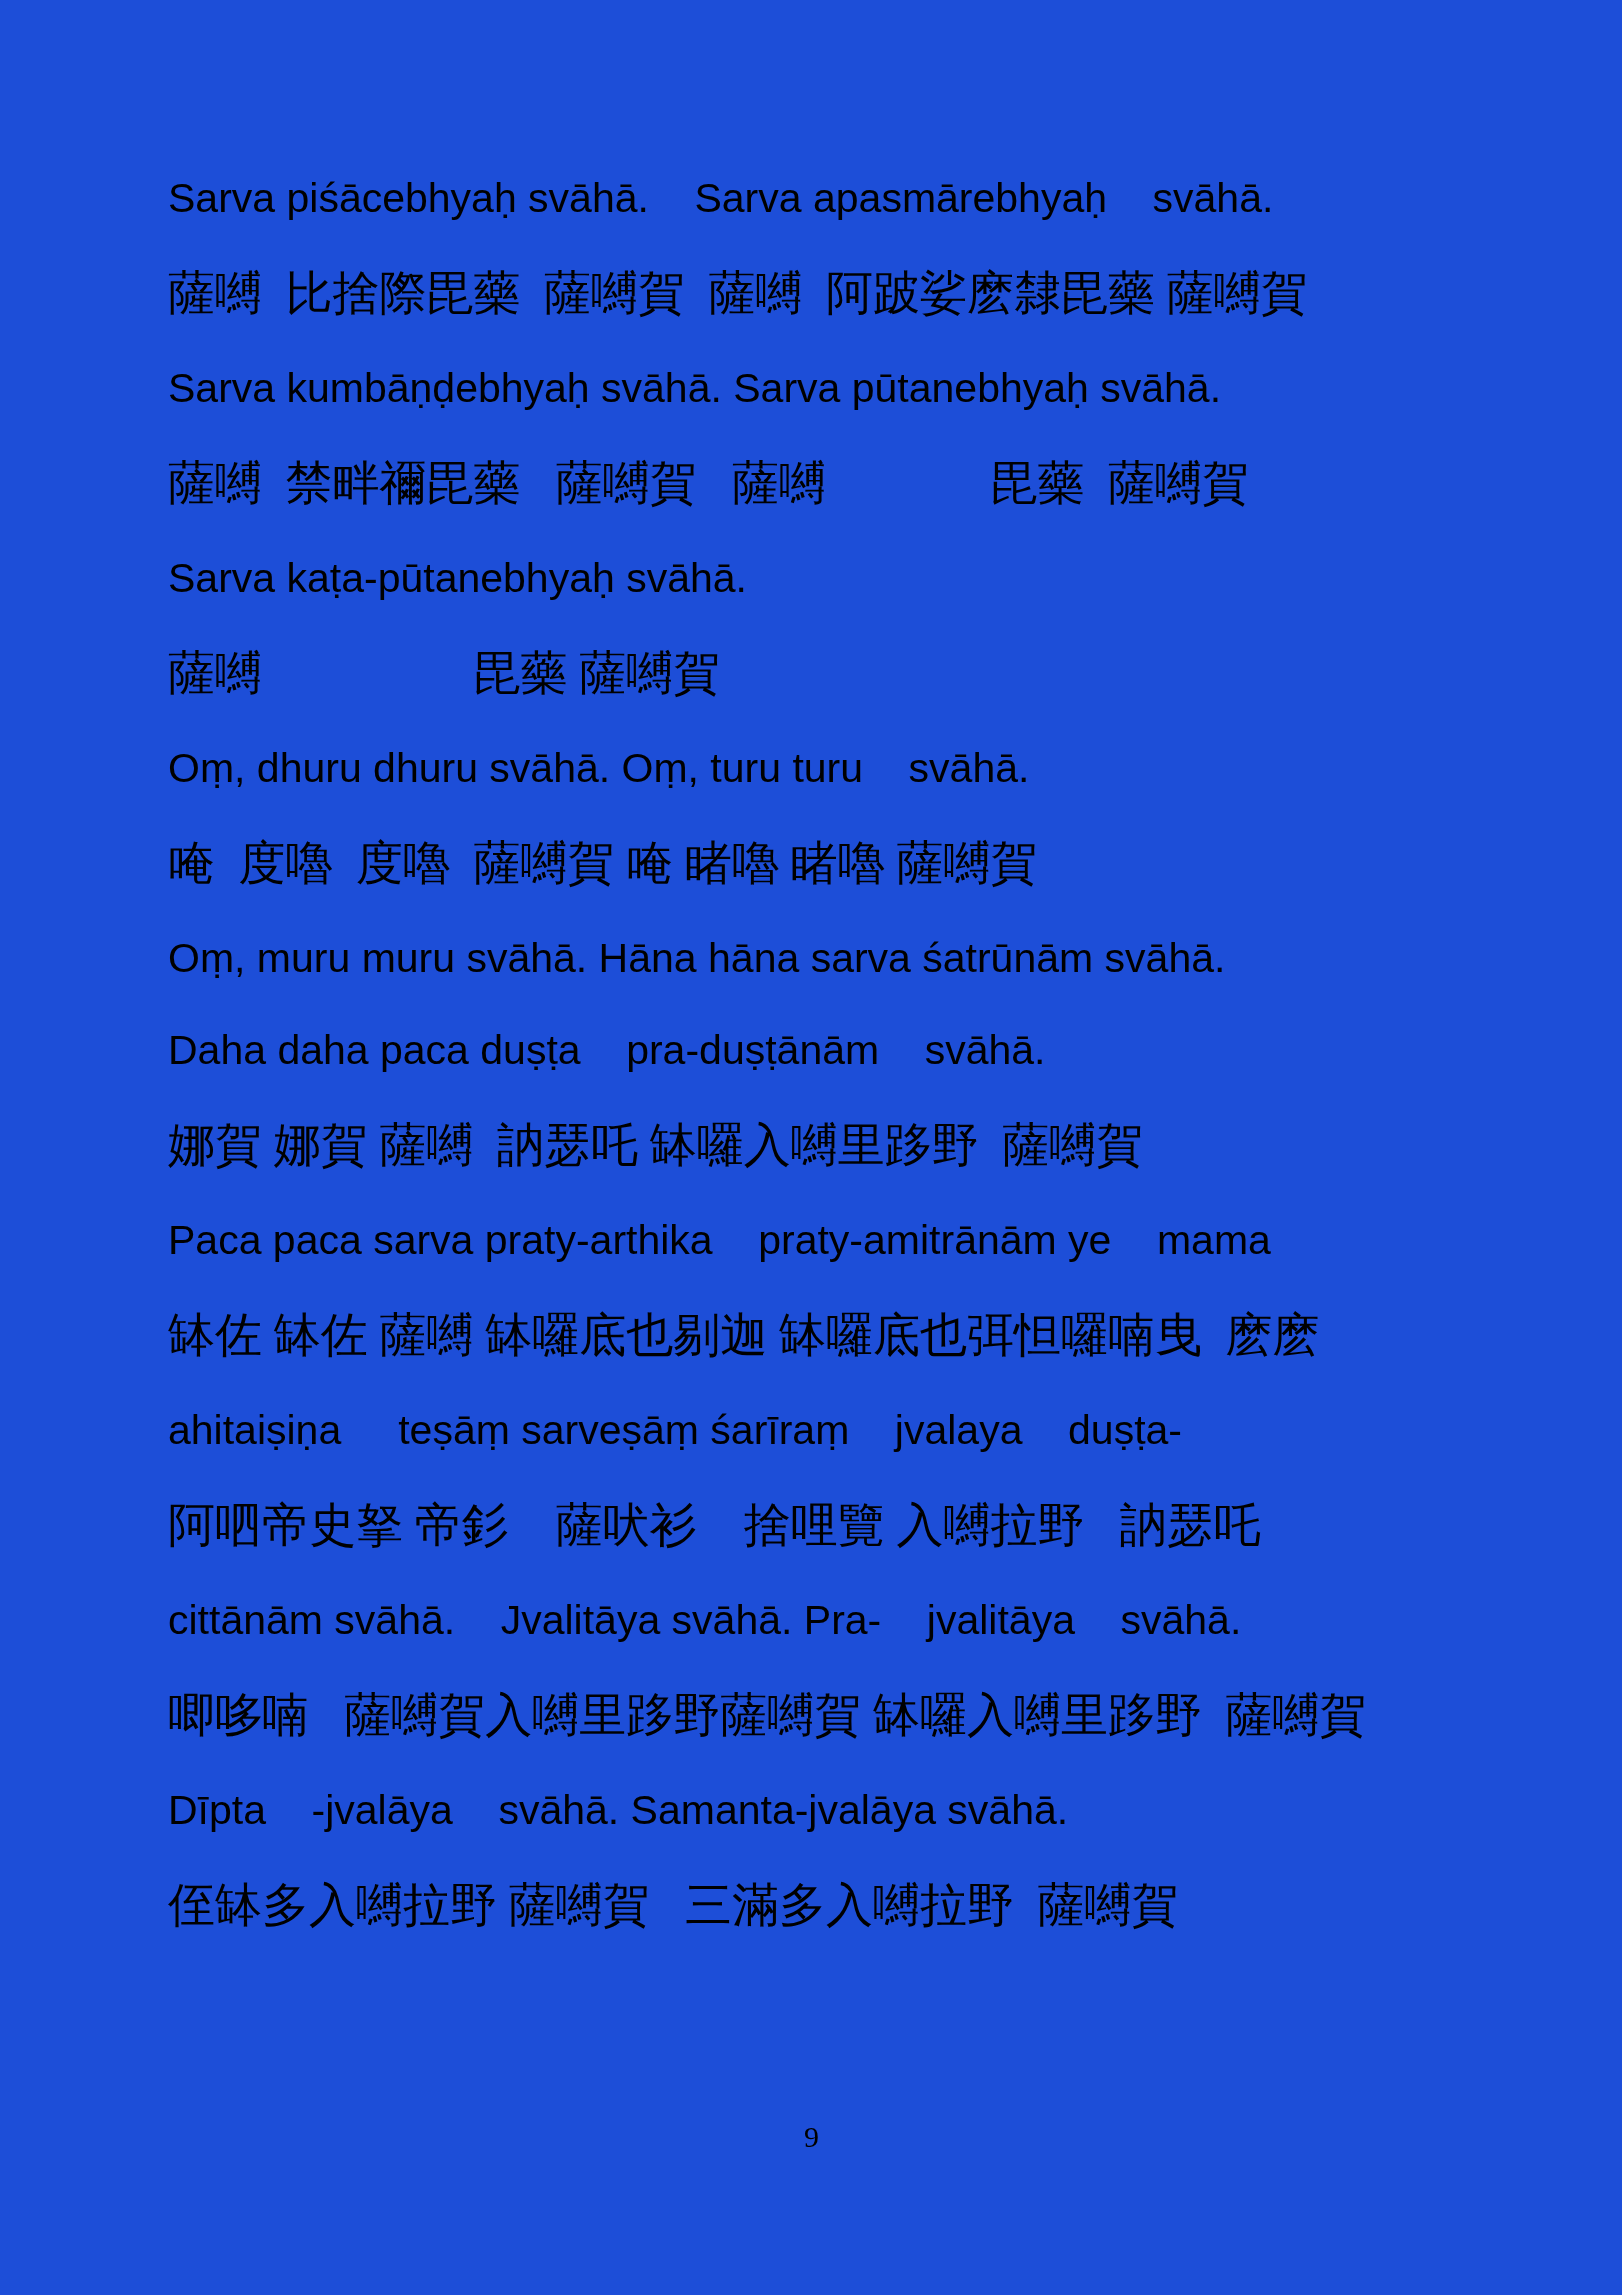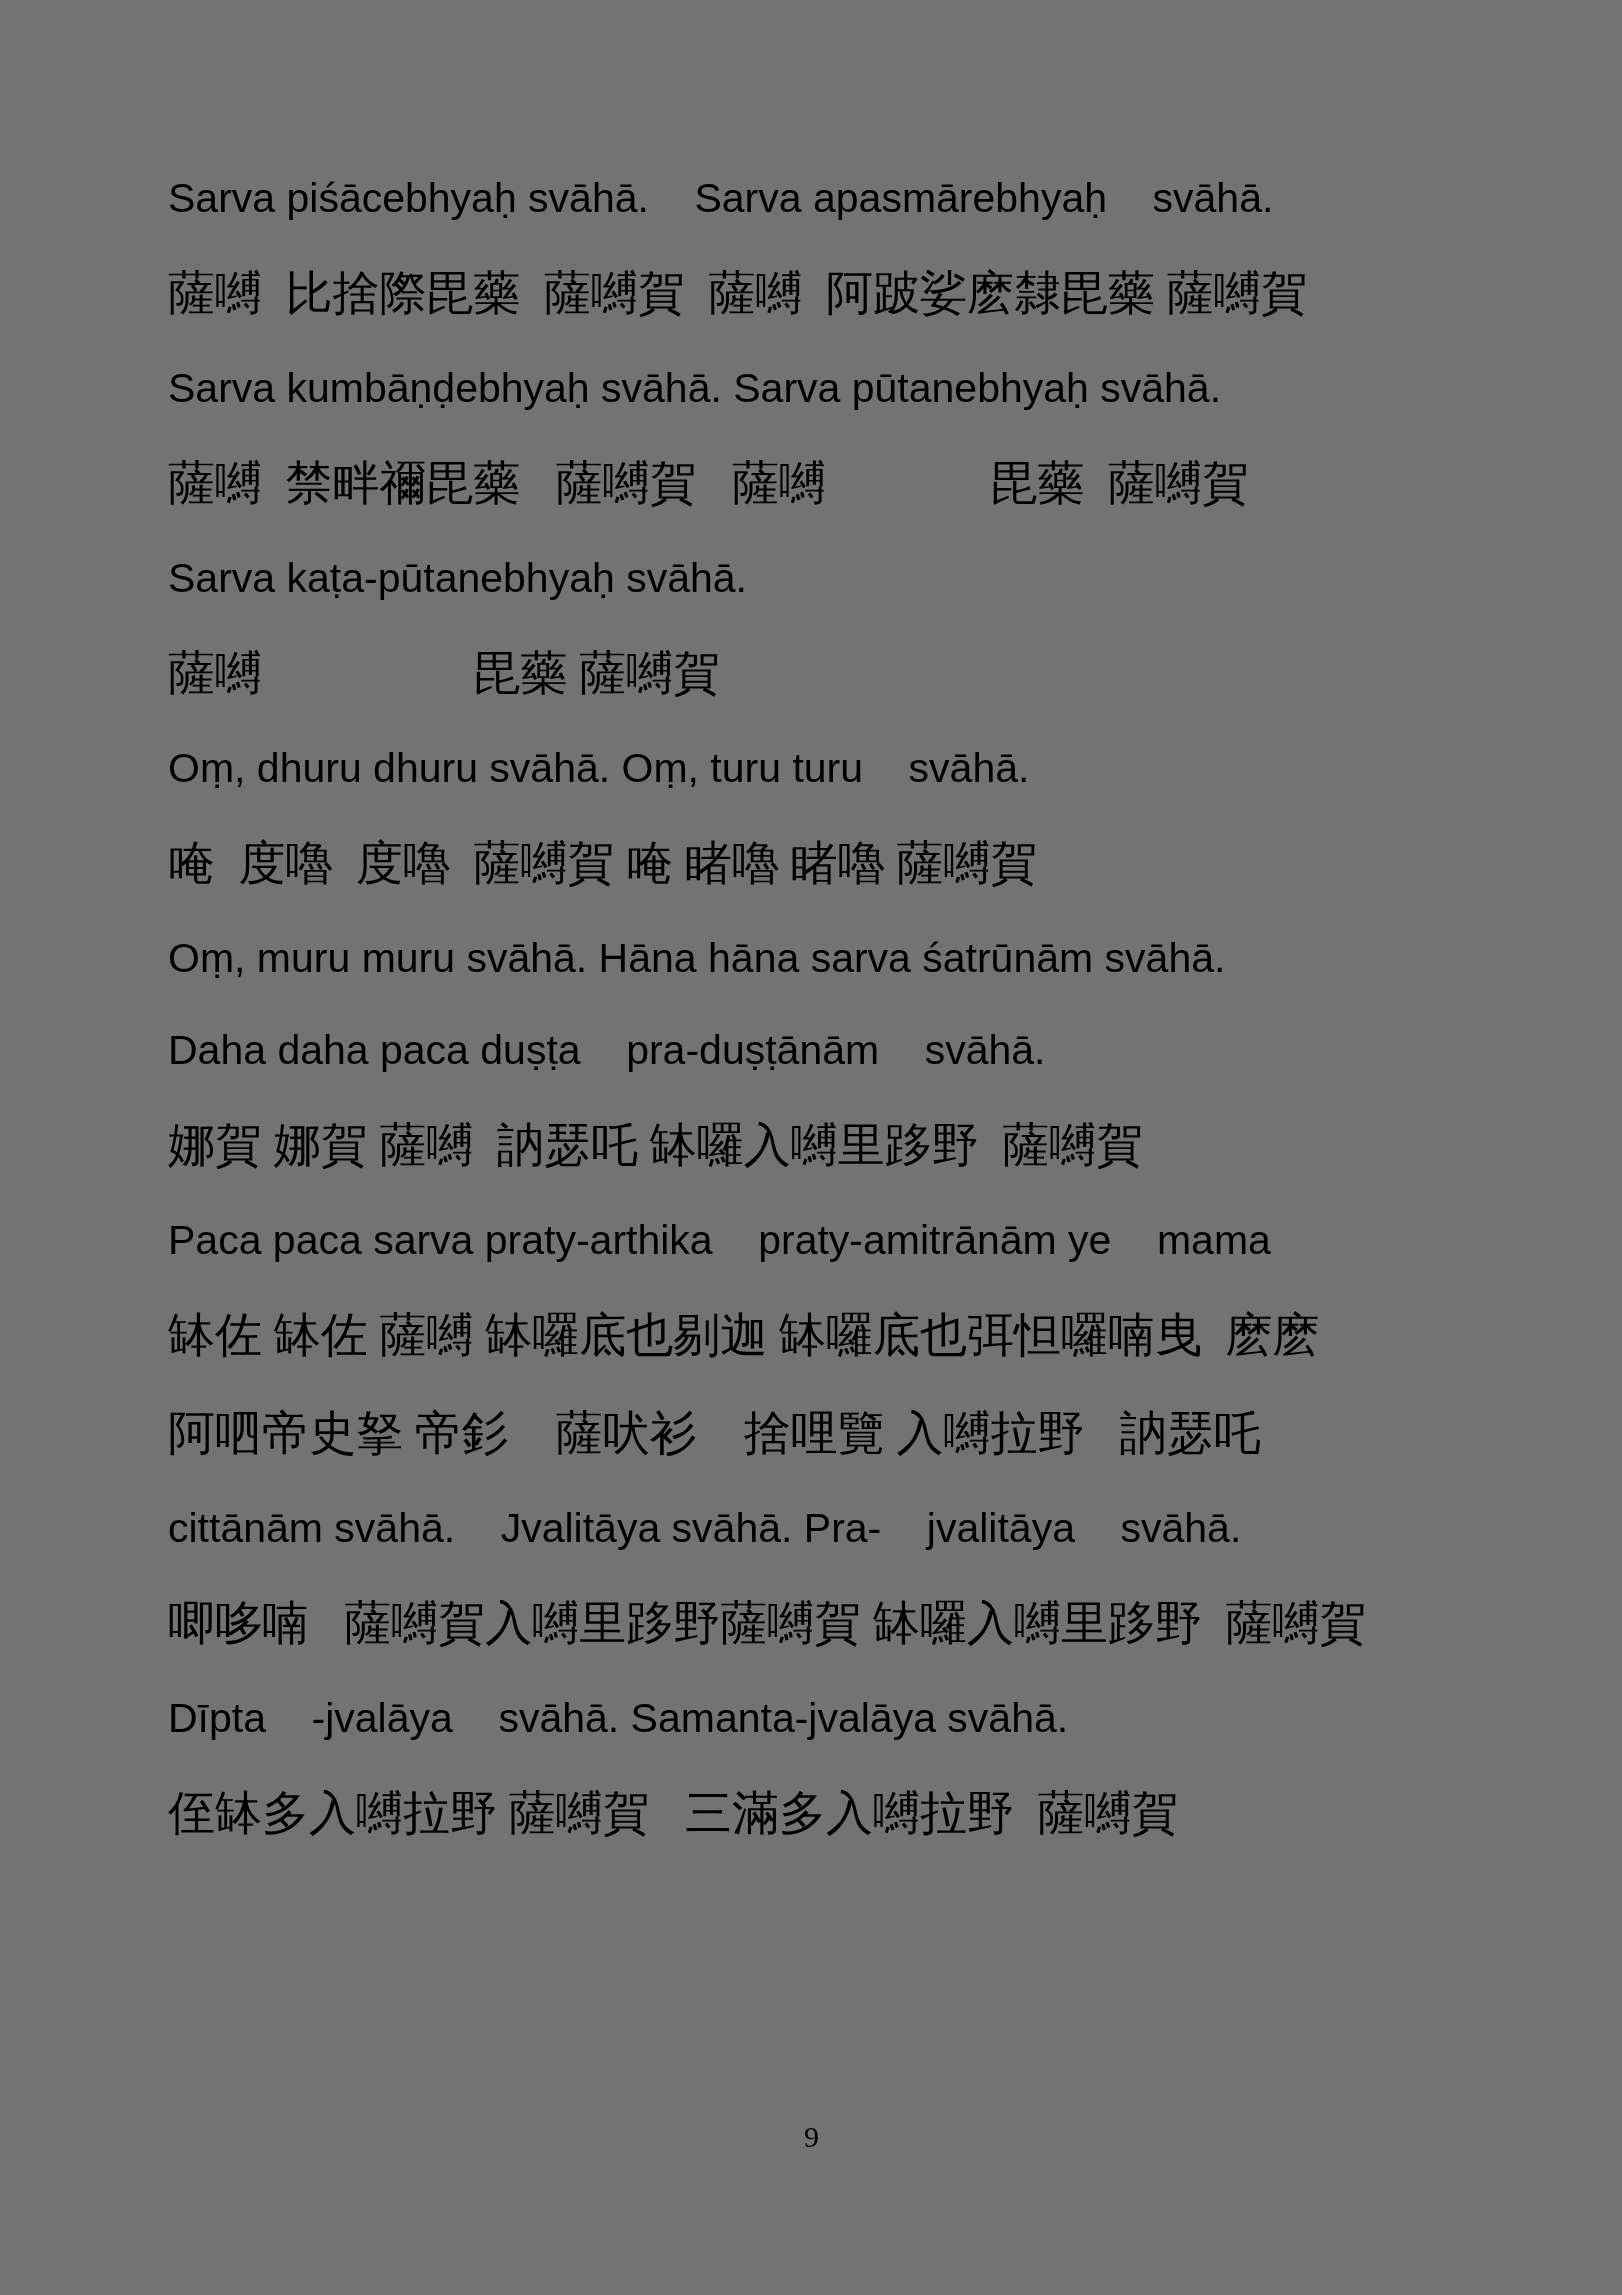--- a/index.html
+++ b/index.html
@@ -2,21 +2,21 @@
 <html style="font-size:10.5px"><head>
 <meta charset="utf-8">
 <style>
   html, body { margin: 0; padding: 0; }
   body { background: #ffffff; }
 
   .page {
     position: relative;
     width: 1623px;
     height: 2295px;
-    background: #737373;
+    background: #1d4ed8;
     overflow: hidden;
   }
 
   .content {
     position: absolute;
     left: 168px;
     top: 152px;
     width: 1341px;
   }
 
@@ -62,20 +62,21 @@
     <div class="line cjk">薩嚩  禁畔禰毘藥   薩嚩賀   薩嚩              毘藥  薩嚩賀</div>
     <div class="line latin">Sarva kaṭa-pūtanebhyaḥ svāhā.</div>
     <div class="line cjk">薩嚩                  毘藥 薩嚩賀</div>
     <div class="line latin">Oṃ, dhuru dhuru svāhā. Oṃ, turu turu    svāhā.</div>
     <div class="line cjk">唵  度嚕  度嚕  薩嚩賀 唵 睹嚕 睹嚕 薩嚩賀</div>
     <div class="line latin">Oṃ, muru muru svāhā. Hāna hāna sarva śatrūnām svāhā.</div>
     <div class="line latin">Daha daha paca duṣṭa    pra-duṣṭānām    svāhā.</div>
     <div class="line cjk">娜賀 娜賀 薩嚩  訥瑟吒 缽囉入嚩里跢野  薩嚩賀</div>
     <div class="line latin">Paca paca sarva praty-arthika    praty-amitrānām ye    mama</div>
     <div class="line cjk">缽佐 缽佐 薩嚩 缽囉底也剔迦 缽囉底也弭怛囉喃曳  麽麽</div>
+    <div class="line latin">ahitaiṣiṇa     teṣāṃ sarveṣāṃ śarīraṃ    jvalaya    duṣṭa-</div>
     <div class="line cjk">阿呬帝史拏 帝釤    薩吠衫    捨哩覽 入嚩拉野   訥瑟吒</div>
     <div class="line latin">cittānām svāhā.    Jvalitāya svāhā. Pra-    jvalitāya    svāhā.</div>
     <div class="line cjk">唧哆喃   薩嚩賀入嚩里跢野薩嚩賀 缽囉入嚩里跢野  薩嚩賀</div>
     <div class="line latin">Dīpta    -jvalāya    svāhā. Samanta-jvalāya svāhā.</div>
     <div class="line cjk">侄缽多入嚩拉野 薩嚩賀   三滿多入嚩拉野  薩嚩賀</div>
   </div>
 
   <div class="page-number">9</div>
 </div>
 

